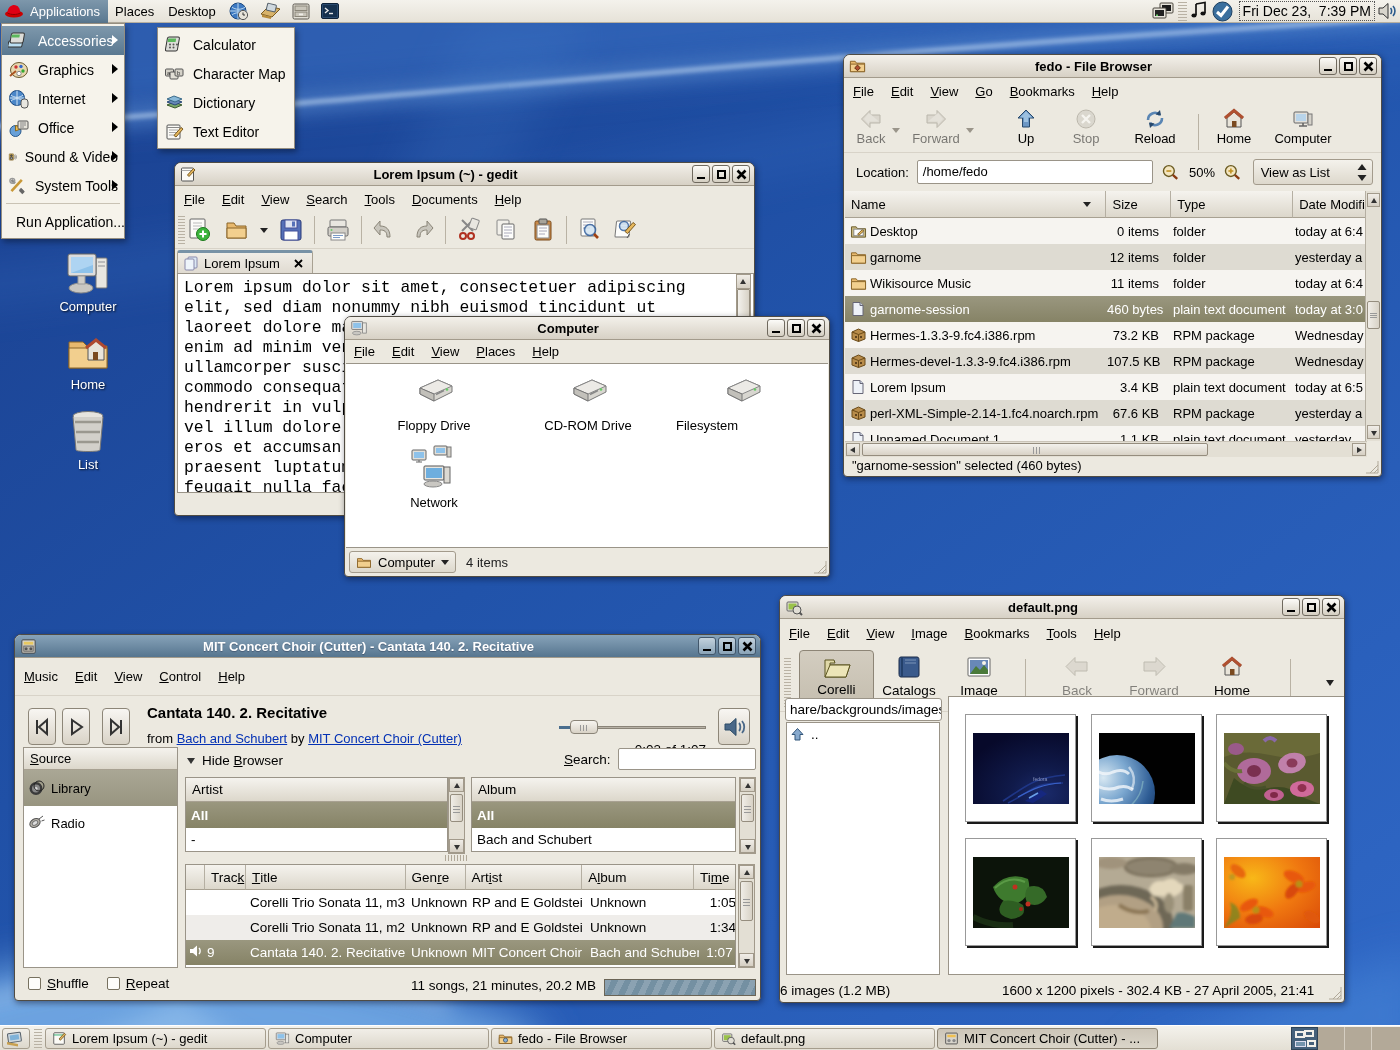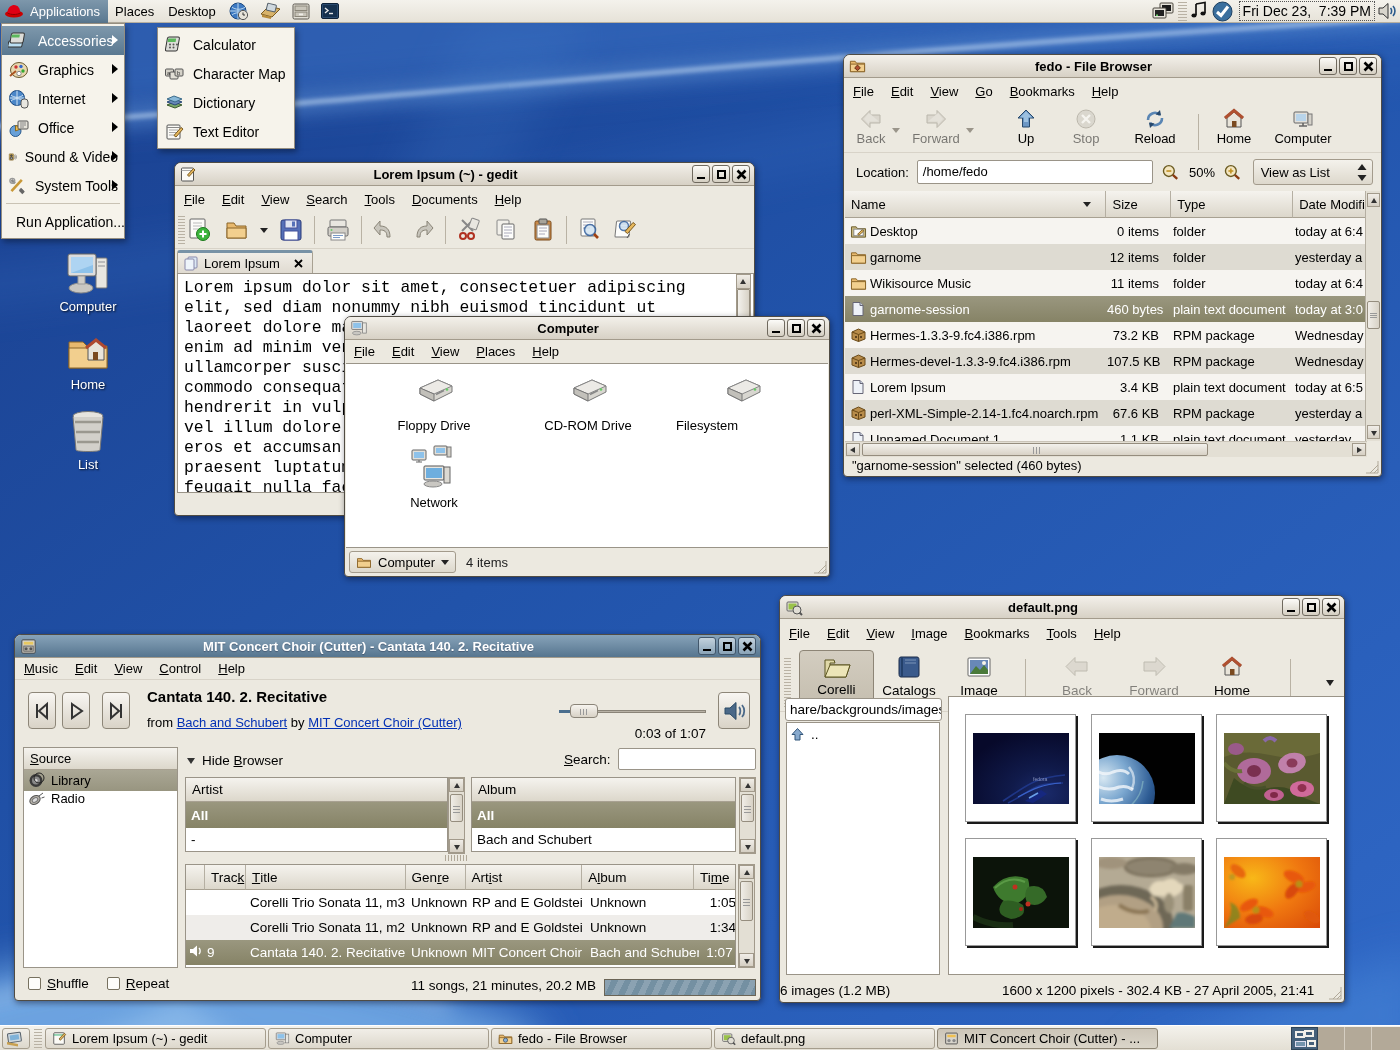--- a/index.html
+++ b/index.html
@@ -588,21 +588,21 @@
       </div>
       <div class="wb" style="right:24px">
         <s></s>
       </div>
       <div class="wb" style="right:4px">
         <svg style="position:absolute;left:3px;top:3px" width="11" height="11" viewBox="0 0 11 11">
           <path d="M1.5,1.5 L9.5,9.5 M9.5,1.5 L1.5,9.5" stroke="#000" stroke-width="2.6"></path>
         </svg>
       </div>
     </div>
-<div class="mbar" style="height:22px;border-bottom:1px solid #d8d3c8">
+<div class="mbar" style="height:38px;border-bottom:1px solid #d8d3c8">
       <span><u>M</u>usic</span>
       <span><u>E</u>dit</span>
       <span><u>V</u>iew</span>
       <span><u>C</u>ontrol</span>
       <span><u>H</u>elp</span>
     </div>
 
 <div style="position:relative;height:62px">
 <div class="pbtn" style="left:13px">
         <svg width="22" height="22" viewBox="0 0 22 22">
@@ -630,27 +630,27 @@
 <div class="pbtn" style="left:703px;width:32px">
         <svg width="24" height="22" viewBox="0 0 24 22">
           <path d="M3,8 h5 l6,-5.5 v17 L8,14 H3 Z" fill="#4a6888" stroke="#2a4a66"></path>
           <path d="M17,7 c1.8,1.8 1.8,6.2 0,8 M20,5 c3,3.4 3,8.6 0,12" stroke="#4a6888" stroke-width="1.8" fill="none"></path>
         </svg>
       </div>
 </div>
 
 <div style="position:absolute;left:8px;top:112px;width:155px;height:221px;border:1px solid #9a9488;background:#fff">
 <div class="hdrcell" style="height:22px;border-right:none"><u>S</u>ource</div>
-<div style="height:21px;display:flex;align-items:center;gap:6px;padding:0 4px;background:linear-gradient(#aaa795,#989580)"><svg width="17" height="17" viewBox="0 0 17 17">
+<div style="height:36px;display:flex;align-items:center;gap:6px;padding:0 4px;background:linear-gradient(#aaa795,#989580)"><svg width="17" height="17" viewBox="0 0 17 17">
           <circle cx="8" cy="8.5" r="6.5" fill="#3a3a3a"></circle>
           <circle cx="8" cy="8.5" r="4" fill="#888"></circle>
           <circle cx="8" cy="8.5" r="1.5" fill="#ddd"></circle>
           <circle cx="11" cy="6" r="5" fill="none" stroke="#222"></circle>
         </svg>Library</div>
-<div style="height:25px;display:flex;align-items:flex-start;gap:6px;padding:0 4px"><svg width="17" height="17" viewBox="0 0 17 17">
+<div style="height:25px;display:flex;align-items:flex-end;gap:6px;padding:0 4px"><svg width="17" height="17" viewBox="0 0 17 17">
           <ellipse cx="7" cy="9" rx="5.5" ry="4" fill="#b8b4aa" stroke="#555" transform="rotate(-30 7 9)"></ellipse>
           <ellipse cx="7" cy="9" rx="3" ry="2" fill="#ddd" stroke="#777" transform="rotate(-30 7 9)"></ellipse>
           <path d="M11,5 l4,-3 M13.5,7 l3,-1" stroke="#555"></path>
         </svg>Radio</div>
 </div>
 
 <div class="abs" style="left:172px;top:118px;display:flex;align-items:center;gap:7px;font-size:13.5px">
       <div class="tri" style="border-left:4.5px solid transparent;border-right:4.5px solid transparent;border-top:6px solid #333"></div>
       <span>Hide <u>B</u>rowser</span>
     </div>

